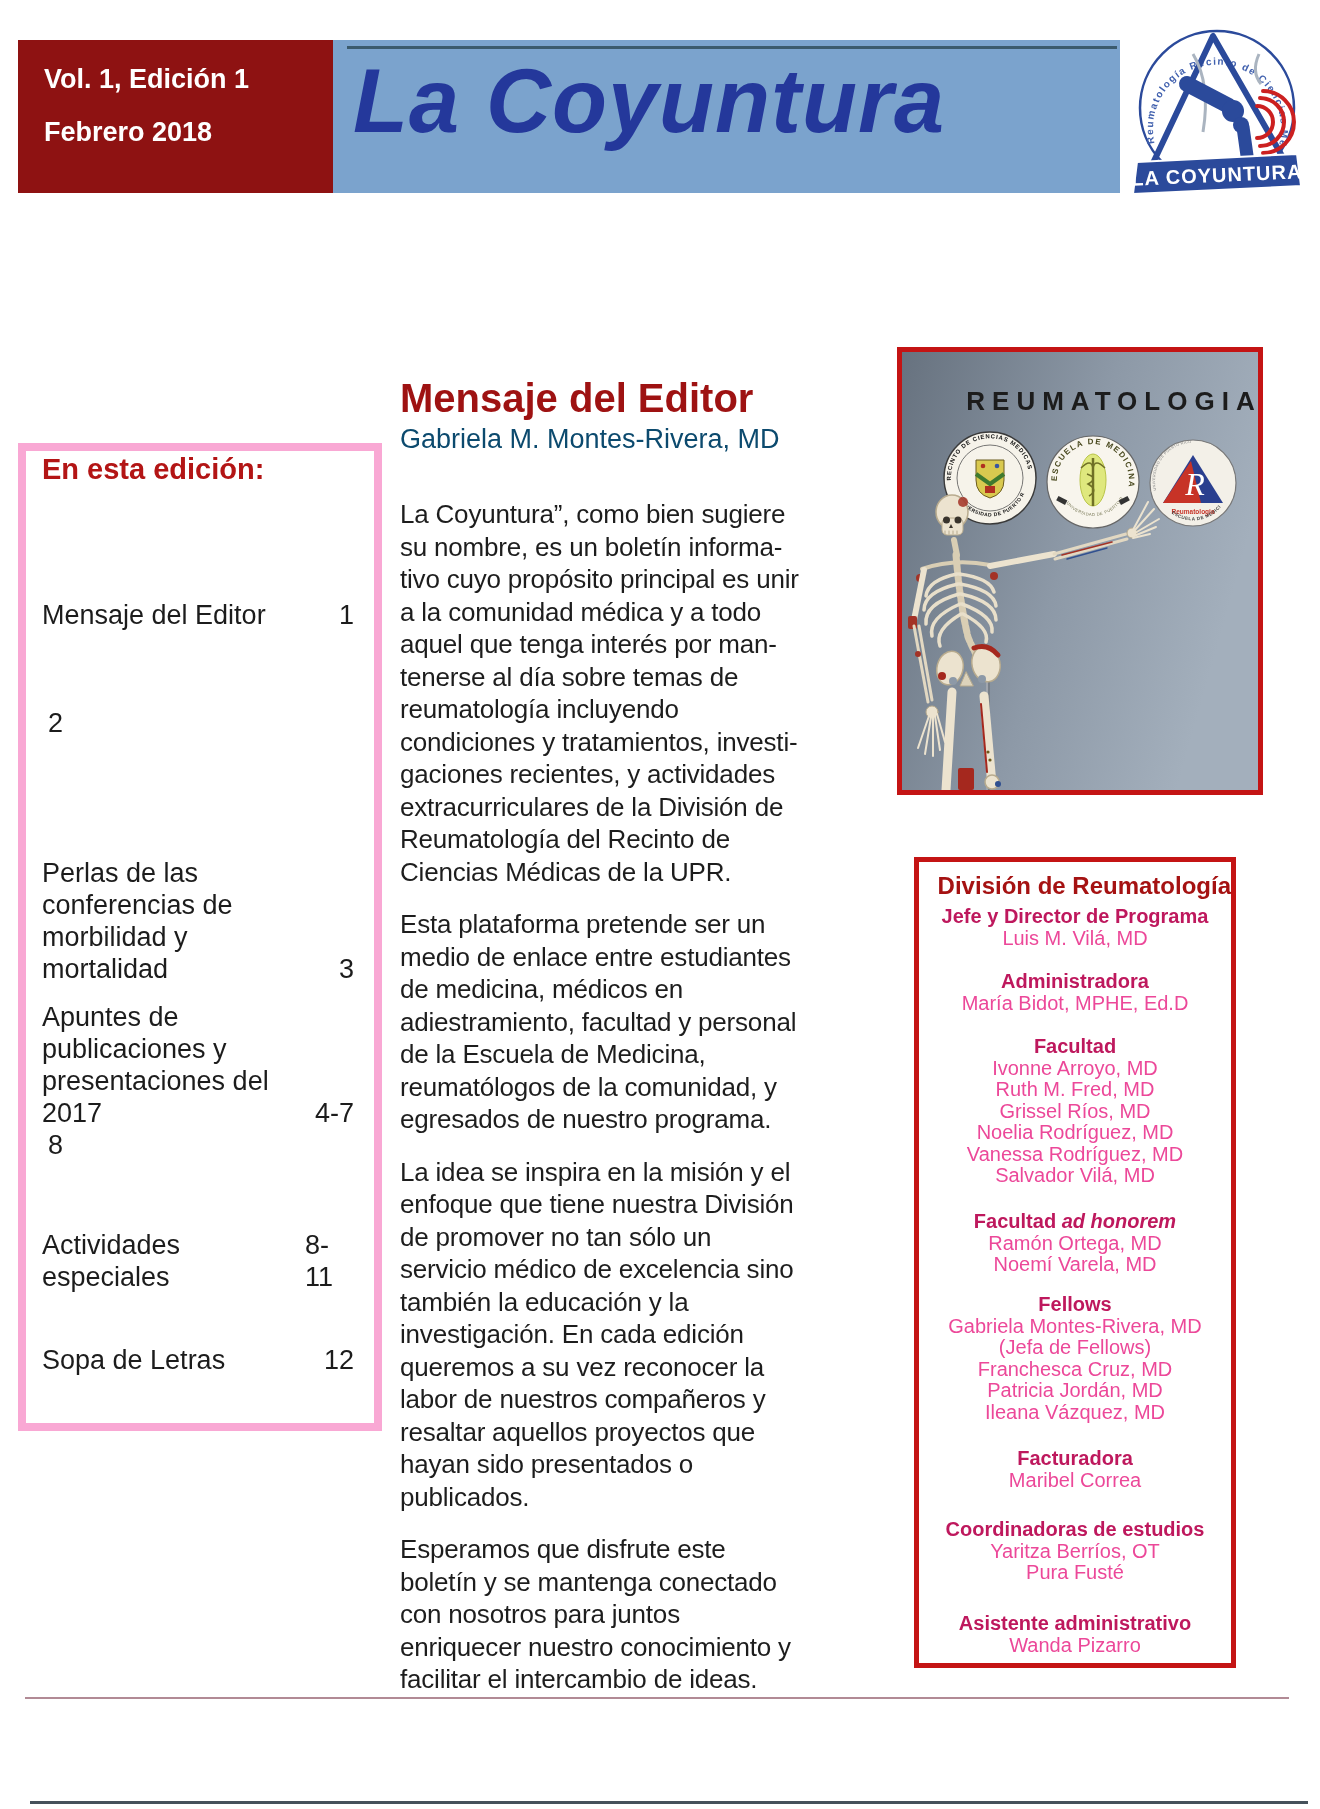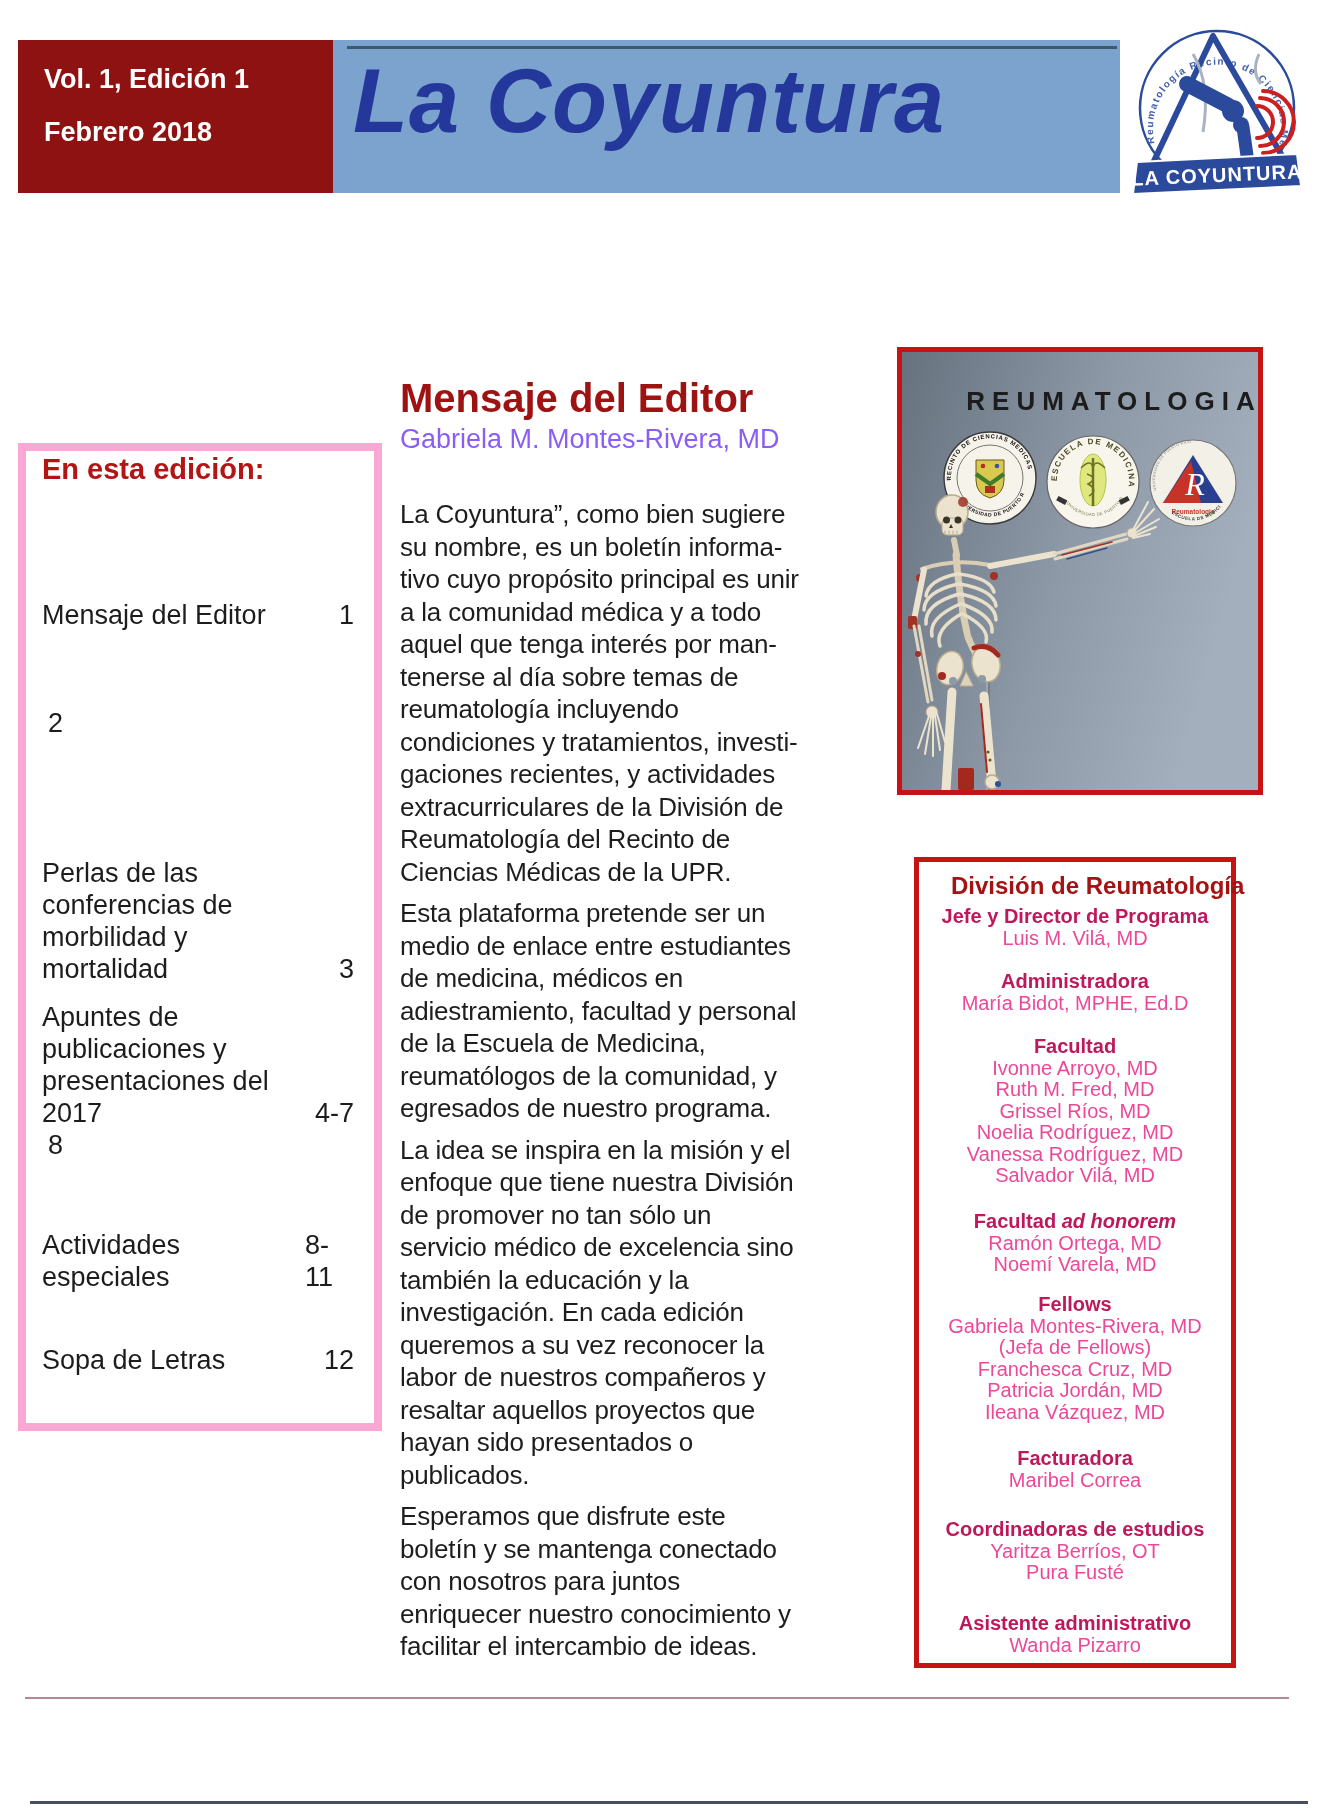--- a/index.html
+++ b/index.html
@@ -25,34 +25,34 @@
            box-sizing:border-box;background:#ffffff;}
   .toc-title{position:absolute;left:16px;top:2px;font-size:29px;font-weight:bold;color:#b31515;}
   .toc-item{position:absolute;left:16px;right:20px;display:flex;justify-content:space-between;
             align-items:flex-end;font-size:27px;line-height:32px;color:#1c1c1c;}
   .toc-label{white-space:pre-line;}
   .toc-page{padding-left:6px;}
 
   
   .main-col{position:absolute;left:400px;top:376px;width:480px;}
   .ed-heading{font-size:40px;line-height:44px;font-weight:bold;color:#9e1212;margin:0;}
-  .ed-byline{font-size:27px;line-height:31px;color:#8b5cf6;margin-top:4px;}
+  .ed-byline{font-size:27px;line-height:31px;color:#0c4a6e;margin-top:4px;}
   .para{font-size:26px;line-height:32.5px;color:#1d1d1d;letter-spacing:-0.2px;
-        white-space:pre-line;margin-top:9px;}
+        white-space:pre-line;margin-top:20px;}
   .para.first{margin-top:43px;}
 
   
   .photo{position:absolute;left:897px;top:347px;width:356px;height:438px;border:5px solid #c41414;
          background:#8d99a7;}
 
   
   .sb-box{position:absolute;left:914px;top:857px;width:322px;height:811px;border:5px solid #c41414;
           box-sizing:border-box;background:#ffffff;}
-  .sb-title{position:absolute;top:10px;left:0;width:100%;text-align:left;
-            font-size:24px;font-weight:bold;color:#a51212;padding-left:32px;}
+  .sb-title{position:absolute;top:10px;left:0;width:100%;text-align:right;
+            font-size:24px;font-weight:bold;color:#a51212;}
   .sb-group{position:absolute;left:0;width:100%;text-align:center;font-size:20px;line-height:21.5px;}
   .sb-role{font-weight:bold;color:#be185d;}
   .sb-role .it{font-style:italic;}
   .sb-names{color:#ec4899;white-space:pre-line;text-align:center;}
 
   
   .rule1{position:absolute;left:25px;top:1697px;width:1264px;height:2px;background:#b18a95;}
   .rule2{position:absolute;left:30px;top:1801px;width:1278px;height:3px;background:#46515b;}
 </style>
 </head>

